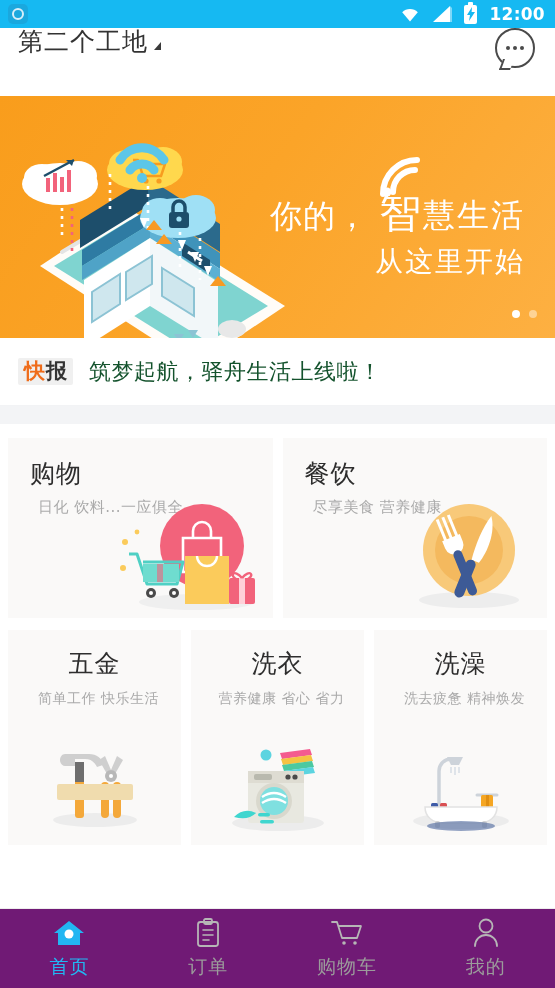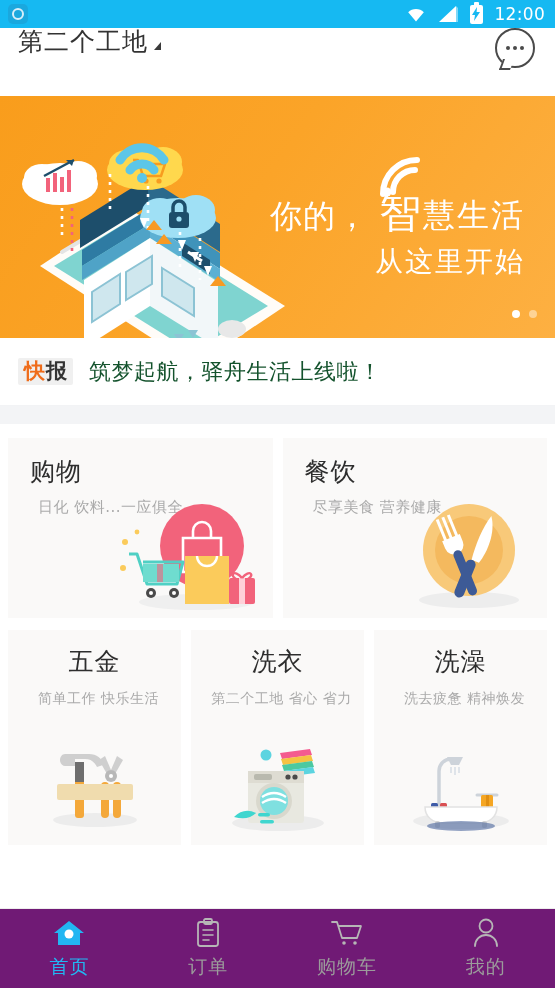--- a/index.html
+++ b/index.html
@@ -35,20 +35,21 @@
   .app-badge-ring {
     width: 12px; height: 12px;
     border-radius: 50%;
     border: 2px solid #d7eef9;
     box-sizing: border-box;
   }
   .status-right {
     display: flex;
     align-items: center;
     gap: 12px;
+    font-weight: bold;
   }
   .status-time {
     color: #ffffff;
     font-size: 17px;
     letter-spacing: .3px;
     line-height: 1;
   }
   .battery-icon {
     width: 13px; height: 19px;
     background: #ffffff;
@@ -247,21 +248,20 @@
     flex: 1;
     height: 180px;
     padding: 22px 0 0 22px;
     box-sizing: border-box;
   }
   .card-title {
     font-size: 25px;
     color: #2e2e2e;
     line-height: 1.1;
     letter-spacing: 1px;
-    font-family: Liberation Mono, monospace;
   }
   .card-sub {
     font-size: 15px;
     color: #aaaaaa;
     margin-top: 10px;
     letter-spacing: .5px;
     margin-left: 8px;
   }
   .row-bottom {
     display: flex;
@@ -571,21 +571,21 @@
           <rect x="6" y="28" width="8" height="36" rx="4" fill="#f4a83a"></rect>
           <rect x="18" y="28" width="8" height="36" rx="4" fill="#f4a83a"></rect>
         </g>
 
         <rect x="22" y="48" width="76" height="16" rx="2" fill="#f0dcae"></rect>
       </svg>
     </div>
 
     <div class="card card-bottom">
       <div class="card-title">洗衣</div>
-      <div class="card-sub">第二个工地 省心 省力</div>
+      <div class="card-sub">营养健康 省心 省力</div>
       <svg class="illus" style="left:50%;margin-left:-62px;bottom:10px;width:124px;height:100px;" viewBox="0 0 124 100">
         <ellipse cx="62" cy="88" rx="46" ry="8" fill="#ececec"></ellipse>
 
         <path d="M64 18 l30 -4 l2 6 l-30 4 z" fill="#f45b8f"></path>
         <path d="M65 24 l30 -4 l2 6 l-30 4 z" fill="#f5c242"></path>
         <path d="M66 30 l30 -4 l2 6 l-30 4 z" fill="#4cc9a0"></path>
         <path d="M67 36 l30 -4 l2 6 l-30 4 z" fill="#5cd4e0"></path>
 
         <rect x="32" y="36" width="56" height="52" rx="3" fill="#e8e8e0"></rect>
         <rect x="32" y="36" width="56" height="12" fill="#dedcd2"></rect>

